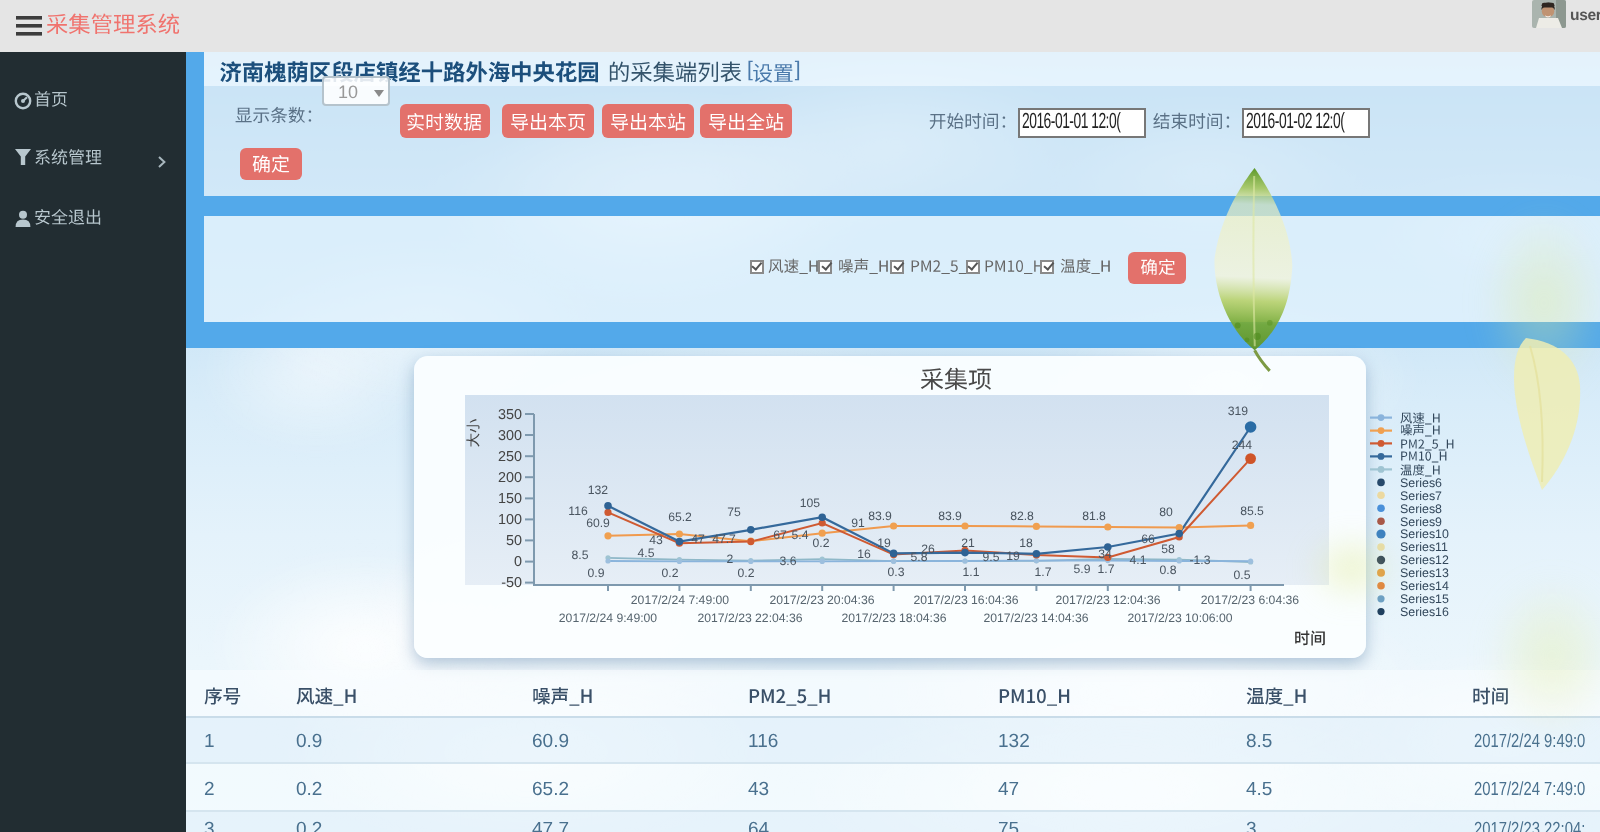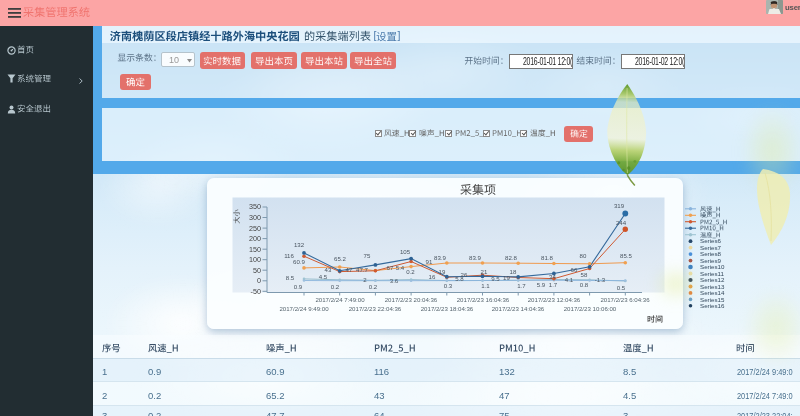--- a/index.html
+++ b/index.html
@@ -1,36 +1,36 @@
 <!DOCTYPE html>
 <html><head><meta charset="utf-8">
 <style>
 *{margin:0;padding:0;box-sizing:border-box}
 html,body{width:800px;height:416px;overflow:hidden;font-family:"Liberation Sans",sans-serif}
 .abs{position:absolute}
 svg{display:block}
 body{position:relative;background:#fff}
 
-#nav{position:absolute;left:0;top:0;width:800px;height:26px;background:#fca5a5;z-index:30}
+#nav{position:absolute;left:0;top:0;width:800px;height:26px;background:#e5e5e5;z-index:30}
 
 #side{position:absolute;left:0;top:26px;width:93px;height:390px;background:#222d32;z-index:25}
 
 #content{position:absolute;left:93px;top:26px;width:707px;height:390px;overflow:hidden;
  background:linear-gradient(180deg,#97c4e5 0%,#a5cfec 6%,#bbdcf3 16%,#c9e4f6 30%,#d8ecf9 45%,#e4f2fb 62%,#ebf6fc 78%,#f0f8fd 100%)}
 .cloud{position:absolute;border-radius:50%;filter:blur(7px)}
 
 #bluebar{position:absolute;left:0;top:0;width:9px;height:148px;background:#53a9ea}
 #titlebar{position:absolute;left:9px;top:0;width:698px;height:17px;background:rgba(238,248,255,.88)}
 #panel1{position:absolute;left:9px;top:17px;width:698px;height:55px;background:rgba(214,235,249,.78)}
 #strip1{position:absolute;left:0;top:72px;width:707px;height:10px;background:#53a9ea}
 #panel2{position:absolute;left:9px;top:82px;width:698px;height:53px;background:rgba(224,241,252,.8)}
 #strip2{position:absolute;left:0;top:135px;width:707px;height:13px;background:#53a9ea}
 
 .btn{position:absolute;background:#e3716b;border-radius:3px;color:#fff;display:flex;align-items:center;justify-content:center}
-.inp{position:absolute;background:#fff;border:1px solid #777;font-size:8px;color:#222;line-height:13px;white-space:nowrap;overflow:hidden;padding-left:13px;letter-spacing:-0.1px}
+.inp{position:absolute;background:#fff;border:1px solid #777;font-size:8px;color:#222;line-height:13px;white-space:nowrap;overflow:hidden;padding-left:1px;letter-spacing:-0.1px}
 .cond{display:inline-block;font-size:11px;transform:scaleX(.63);transform-origin:0 50%;letter-spacing:-0.4px}
 .cond2{display:inline-block;transform:scaleX(.78);transform-origin:0 50%}
 .sel{position:absolute;background:rgba(255,255,255,.88);border:1px solid #b5c3cc;border-radius:2px;color:#999}
 .cb{display:block;width:7px;height:7px;border:1px solid #8a8a8a;background:#fff;position:relative}
 .cb:after{content:"";position:absolute;left:0.5px;top:0.8px;width:4px;height:2.2px;border-left:1.1px solid #555;border-bottom:1.1px solid #555;transform:rotate(-50deg)}
 
 #chart{position:absolute;left:114px;top:152px;width:476px;height:151px;background:rgba(251,254,255,.93);border-radius:7px;box-shadow:0 3px 8px rgba(90,130,170,.45)}
 
 .trow{position:absolute;left:0;width:707px;overflow:hidden}
 .tc{position:absolute;top:calc(50% + 1.5px);transform:translateY(-50%);white-space:nowrap}
@@ -131,21 +131,21 @@
           <path d="M1.3 -8.1C1.8 -7.7 2.5 -7.0 2.9 -6.5L3.4 -7.1C3.1 -7.5 2.4 -8.2 1.8 -8.6ZM0.5 -5.5V-4.8H1.9V-1.0C1.9 -0.5 1.6 -0.2 1.4 -0.0C1.6 0.1 1.8 0.4 1.8 0.6C2.0 0.4 2.3 0.2 4.1 -1.2C4.1 -1.3 3.9 -1.6 3.9 -1.8L2.7 -1.0V-5.5ZM5.2 -8.4V-7.3C5.2 -6.5 4.9 -5.6 3.5 -5.0C3.7 -4.9 4.0 -4.6 4.1 -4.4C5.6 -5.1 5.9 -6.3 5.9 -7.3V-7.7H7.8V-6.0C7.8 -5.2 7.9 -4.9 8.6 -4.9C8.8 -4.9 9.3 -4.9 9.4 -4.9C9.6 -4.9 9.9 -4.9 10.0 -5.0C10.0 -5.2 9.9 -5.5 9.9 -5.7C9.8 -5.6 9.6 -5.6 9.4 -5.6C9.3 -5.6 8.8 -5.6 8.7 -5.6C8.5 -5.6 8.5 -5.7 8.5 -6.0V-8.4ZM8.5 -3.4C8.1 -2.6 7.5 -1.9 6.8 -1.4C6.1 -1.9 5.6 -2.6 5.2 -3.4ZM4.0 -4.2V-3.4H4.6L4.4 -3.4C4.9 -2.4 5.4 -1.6 6.2 -0.9C5.4 -0.4 4.5 -0.1 3.6 0.2C3.7 0.3 3.9 0.6 4.0 0.8C5.0 0.6 5.9 0.2 6.8 -0.4C7.6 0.2 8.5 0.6 9.6 0.9C9.7 0.7 9.9 0.3 10.1 0.2C9.1 -0.0 8.2 -0.4 7.4 -0.9C8.3 -1.7 9.0 -2.7 9.5 -4.0L9.0 -4.2L8.8 -4.2Z M17.3 -7.9H19.1V-6.9H17.3ZM14.9 -7.9H16.6V-6.9H14.9ZM12.5 -7.9H14.2V-6.9H12.5ZM12.5 -4.5V-0.1H11.1V0.5H20.4V-0.1H19.0V-4.5H15.7L15.8 -5.1H20.2V-5.7H16.0L16.1 -6.3H19.9V-8.4H11.7V-6.3H15.3L15.2 -5.7H11.2V-5.1H15.1L15.0 -4.5ZM13.3 -0.1V-0.7H18.2V-0.1ZM13.3 -2.9H18.2V-2.3H13.3ZM13.3 -3.4V-3.9H18.2V-3.4ZM13.3 -1.8H18.2V-1.2H13.3Z" fill="#4a7aab"></path>
         </svg>
       </span>
       <span style="font-size:10.5px;color:#4a7aab;line-height:13px">]</span>
     </div>
     <div class="abs" style="left:24px;top:26px">
       <svg width="45" height="11" viewBox="0 -9.0 45 11.2" style="overflow:visible">
         <path d="M2.2 -5.1H6.8V-4.2H2.2ZM2.2 -6.6H6.8V-5.7H2.2ZM1.5 -7.1V-3.6H7.5V-7.1ZM7.4 -3.0C7.1 -2.4 6.5 -1.6 6.1 -1.1L6.7 -0.9C7.1 -1.4 7.6 -2.1 8.0 -2.7ZM1.1 -2.7C1.5 -2.1 1.9 -1.3 2.1 -0.8L2.7 -1.1C2.5 -1.6 2.0 -2.3 1.6 -2.9ZM5.1 -3.3V-0.4H3.8V-3.3H3.2V-0.4H0.4V0.3H8.6V-0.4H5.8V-3.3Z M11.1 -3.2C10.7 -2.1 10.1 -1.1 9.3 -0.5C9.5 -0.4 9.8 -0.2 9.9 -0.1C10.6 -0.8 11.4 -1.9 11.8 -3.0ZM15.2 -2.9C15.8 -2.0 16.5 -0.8 16.7 -0.1L17.4 -0.4C17.1 -1.2 16.4 -2.3 15.8 -3.1ZM10.3 -6.9V-6.2H16.7V-6.9ZM9.5 -4.7V-4.0H13.1V-0.2C13.1 -0.0 13.1 0.0 12.9 0.0C12.8 0.0 12.2 0.0 11.6 0.0C11.7 0.2 11.8 0.5 11.8 0.7C12.6 0.7 13.1 0.7 13.4 0.6C13.8 0.5 13.9 0.3 13.9 -0.2V-4.0H17.5V-4.7Z M20.7 -1.6C20.3 -1.1 19.5 -0.4 18.9 -0.1C19.0 0.0 19.2 0.2 19.3 0.4C19.9 -0.0 20.8 -0.8 21.2 -1.4ZM23.7 -1.3C24.3 -0.8 25.0 -0.1 25.4 0.4L25.9 0.0C25.5 -0.4 24.8 -1.2 24.1 -1.7ZM24.0 -6.1C23.6 -5.7 23.1 -5.3 22.5 -4.9C22.0 -5.3 21.5 -5.7 21.1 -6.1L21.1 -6.1ZM21.4 -7.6C20.9 -6.8 20.0 -5.8 18.7 -5.2C18.8 -5.1 19.0 -4.8 19.2 -4.7C19.7 -5.0 20.2 -5.3 20.6 -5.7C21.0 -5.3 21.4 -4.9 21.9 -4.6C20.8 -4.1 19.5 -3.8 18.3 -3.6C18.4 -3.4 18.6 -3.2 18.6 -3.0C20.0 -3.2 21.3 -3.6 22.5 -4.2C23.6 -3.6 24.9 -3.2 26.3 -3.1C26.4 -3.2 26.5 -3.5 26.7 -3.7C25.4 -3.8 24.2 -4.1 23.2 -4.6C23.9 -5.1 24.6 -5.7 25.0 -6.5L24.6 -6.8L24.5 -6.7H21.6C21.8 -7.0 22.0 -7.2 22.1 -7.4ZM22.1 -3.5V-2.6H19.3V-2.0H22.1V-0.0C22.1 0.1 22.1 0.1 22.0 0.1C21.9 0.1 21.6 0.1 21.2 0.1C21.3 0.3 21.4 0.5 21.4 0.7C21.9 0.7 22.3 0.7 22.5 0.6C22.8 0.5 22.8 0.3 22.8 -0.0V-2.0H25.7V-2.6H22.8V-3.5Z M31.0 -7.4C30.8 -7.0 30.5 -6.5 30.3 -6.2L30.8 -6.0C31.0 -6.3 31.3 -6.7 31.6 -7.1ZM27.8 -7.1C28.0 -6.8 28.3 -6.3 28.4 -5.9L28.9 -6.2C28.8 -6.5 28.5 -7.0 28.3 -7.3ZM30.7 -2.3C30.5 -1.9 30.2 -1.5 29.9 -1.1C29.5 -1.3 29.2 -1.5 28.8 -1.6C29.0 -1.8 29.1 -2.1 29.2 -2.3ZM28.0 -1.4C28.4 -1.2 28.9 -1.0 29.4 -0.7C28.8 -0.3 28.1 -0.0 27.4 0.1C27.5 0.3 27.6 0.5 27.7 0.6C28.5 0.4 29.3 0.1 29.9 -0.4C30.2 -0.3 30.5 -0.1 30.7 0.1L31.1 -0.4C30.9 -0.5 30.7 -0.7 30.4 -0.9C30.9 -1.4 31.2 -2.0 31.5 -2.8L31.1 -2.9L31.0 -2.9H29.5L29.7 -3.4L29.1 -3.5C29.0 -3.3 28.9 -3.1 28.9 -2.9H27.6V-2.3H28.6C28.4 -2.0 28.2 -1.6 28.0 -1.4ZM29.3 -7.6V-5.9H27.4V-5.3H29.1C28.7 -4.7 28.0 -4.2 27.4 -3.9C27.5 -3.8 27.6 -3.6 27.7 -3.4C28.3 -3.7 28.9 -4.2 29.3 -4.7V-3.6H29.9V-4.9C30.4 -4.5 30.9 -4.1 31.1 -3.9L31.5 -4.4C31.3 -4.6 30.5 -5.1 30.1 -5.3H31.8V-5.9H29.9V-7.6ZM32.7 -7.5C32.4 -5.9 32.0 -4.4 31.3 -3.4C31.5 -3.4 31.7 -3.1 31.8 -3.0C32.1 -3.4 32.3 -3.8 32.5 -4.2C32.7 -3.3 32.9 -2.5 33.2 -1.8C32.7 -0.9 32.0 -0.3 31.1 0.2C31.2 0.3 31.4 0.6 31.4 0.7C32.4 0.3 33.0 -0.4 33.6 -1.2C34.0 -0.4 34.6 0.2 35.3 0.6C35.4 0.5 35.6 0.2 35.7 0.1C35.0 -0.3 34.4 -1.0 33.9 -1.8C34.4 -2.7 34.7 -3.8 34.9 -5.2H35.5V-5.8H33.0C33.1 -6.3 33.2 -6.8 33.3 -7.4ZM34.3 -5.2C34.1 -4.1 33.9 -3.2 33.6 -2.5C33.3 -3.3 33.0 -4.2 32.8 -5.2Z M38.2 -4.4C38.6 -4.4 38.9 -4.6 38.9 -5.0C38.9 -5.5 38.6 -5.7 38.2 -5.7C37.9 -5.7 37.6 -5.5 37.6 -5.0C37.6 -4.6 37.9 -4.4 38.2 -4.4ZM38.2 0.0C38.6 0.0 38.9 -0.2 38.9 -0.6C38.9 -1.1 38.6 -1.3 38.2 -1.3C37.9 -1.3 37.6 -1.1 37.6 -0.6C37.6 -0.2 37.9 0.0 38.2 0.0Z" fill="#5a7186"></path>
       </svg>
     </div>
-    <div class="sel" style="left:68px;top:26px;width:34px;height:15px">
+    <div class="sel" style="left:68px;top:12px;width:34px;height:15px">
       <span style="position:absolute;left:7px;top:2px;font-size:9px">10</span>
       <svg style="position:absolute;right:2.5px;top:5.5px" width="5" height="4" viewBox="0 0 5 4">
         <path d="M0 0 L5 0 L2.5 3.5 Z" fill="#8a8a8a"></path>
       </svg>
     </div>
     <div class="btn" style="left:107px;top:26px;width:44.5px;height:17px">
       <svg width="38" height="12" viewBox="0 -9.5 38 11.9" style="overflow:visible">
         <path d="M5.1 -1.0C6.4 -0.5 7.6 0.1 8.4 0.7L8.8 0.1C8.1 -0.4 6.7 -1.1 5.5 -1.5ZM2.3 -5.3C2.8 -5.0 3.4 -4.5 3.7 -4.2L4.1 -4.7C3.8 -5.0 3.2 -5.5 2.7 -5.7ZM1.3 -3.8C1.9 -3.5 2.5 -3.0 2.8 -2.7L3.2 -3.2C2.9 -3.6 2.3 -4.0 1.8 -4.3ZM0.9 -6.9V-5.0H1.6V-6.2H7.9V-5.0H8.7V-6.9H5.4C5.3 -7.2 5.0 -7.7 4.8 -8.0L4.1 -7.8C4.2 -7.5 4.4 -7.2 4.6 -6.9ZM0.7 -2.4V-1.8H4.1C3.6 -0.9 2.6 -0.3 0.8 0.1C0.9 0.3 1.1 0.5 1.2 0.7C3.3 0.2 4.4 -0.6 4.9 -1.8H8.9V-2.4H5.1C5.4 -3.4 5.5 -4.5 5.5 -5.8H4.8C4.7 -4.4 4.7 -3.3 4.4 -2.4Z M14.0 -4.3C14.5 -3.6 15.2 -2.6 15.5 -2.0L16.1 -2.3C15.8 -2.9 15.1 -3.9 14.6 -4.6ZM12.6 -3.8V-1.7H11.0V-3.8ZM12.6 -4.5H11.0V-6.5H12.6ZM10.3 -7.2V-0.2H11.0V-1.0H13.2V-7.2ZM16.8 -7.9V-6.1H13.7V-5.4H16.8V-0.3C16.8 -0.1 16.7 -0.1 16.5 -0.1C16.3 -0.0 15.6 -0.0 14.8 -0.1C14.9 0.1 15.1 0.5 15.1 0.7C16.1 0.7 16.7 0.7 17.0 0.5C17.3 0.4 17.5 0.2 17.5 -0.3V-5.4H18.6V-6.1H17.5V-7.9Z M23.2 -7.8C23.0 -7.4 22.7 -6.9 22.5 -6.5L23.0 -6.3C23.2 -6.6 23.5 -7.1 23.8 -7.5ZM19.8 -7.5C20.1 -7.1 20.3 -6.6 20.4 -6.3L21.0 -6.5C20.9 -6.9 20.6 -7.4 20.4 -7.7ZM22.9 -2.5C22.7 -2.0 22.4 -1.6 22.0 -1.2C21.7 -1.4 21.3 -1.6 20.9 -1.7C21.1 -1.9 21.2 -2.2 21.3 -2.5ZM20.0 -1.5C20.5 -1.3 21.0 -1.0 21.5 -0.8C20.9 -0.4 20.2 -0.0 19.4 0.1C19.5 0.3 19.7 0.5 19.7 0.7C20.6 0.4 21.4 0.1 22.1 -0.5C22.4 -0.3 22.7 -0.1 22.9 0.1L23.4 -0.4C23.2 -0.6 22.9 -0.7 22.6 -0.9C23.1 -1.4 23.5 -2.1 23.7 -2.9L23.3 -3.1L23.2 -3.1H21.6L21.9 -3.6L21.2 -3.7C21.1 -3.5 21.1 -3.3 21.0 -3.1H19.7V-2.5H20.7C20.5 -2.1 20.2 -1.7 20.0 -1.5ZM21.4 -8.0V-6.2H19.5V-5.6H21.2C20.8 -5.0 20.0 -4.4 19.4 -4.1C19.5 -4.0 19.7 -3.8 19.8 -3.6C20.3 -3.9 21.0 -4.4 21.4 -5.0V-3.8H22.1V-5.1C22.6 -4.8 23.1 -4.4 23.4 -4.1L23.8 -4.6C23.6 -4.8 22.7 -5.3 22.2 -5.6H24.0V-6.2H22.1V-8.0ZM25.0 -7.9C24.7 -6.2 24.3 -4.6 23.6 -3.6C23.7 -3.5 24.0 -3.3 24.1 -3.2C24.4 -3.6 24.6 -4.0 24.8 -4.4C25.0 -3.5 25.2 -2.6 25.6 -1.9C25.1 -1.0 24.3 -0.3 23.3 0.2C23.4 0.4 23.6 0.6 23.7 0.8C24.7 0.3 25.4 -0.4 25.9 -1.2C26.4 -0.4 27.0 0.2 27.7 0.7C27.9 0.5 28.1 0.2 28.2 0.1C27.4 -0.3 26.8 -1.0 26.3 -1.9C26.8 -2.9 27.2 -4.0 27.4 -5.5H28.0V-6.1H25.3C25.4 -6.7 25.5 -7.2 25.6 -7.8ZM26.7 -5.5C26.5 -4.4 26.3 -3.4 26.0 -2.6C25.6 -3.5 25.3 -4.4 25.2 -5.5Z M33.1 -2.3V0.8H33.7V0.4H36.7V0.7H37.3V-2.3H35.5V-3.4H37.6V-4.1H35.5V-5.1H37.3V-7.6H32.3V-4.7C32.3 -3.2 32.2 -1.1 31.2 0.4C31.3 0.4 31.6 0.6 31.8 0.8C32.6 -0.4 32.8 -2.0 32.9 -3.4H34.8V-2.3ZM32.9 -6.9H36.6V-5.7H32.9ZM32.9 -5.1H34.8V-4.1H32.9L32.9 -4.7ZM33.7 -0.2V-1.7H36.7V-0.2ZM30.1 -8.0V-6.1H28.9V-5.4H30.1V-3.3C29.6 -3.2 29.1 -3.0 28.8 -2.9L29.0 -2.2L30.1 -2.6V-0.1C30.1 0.0 30.0 0.0 29.9 0.0C29.8 0.0 29.4 0.0 29.0 0.0C29.1 0.2 29.2 0.5 29.2 0.7C29.8 0.7 30.2 0.7 30.4 0.6C30.7 0.5 30.8 0.3 30.8 -0.1V-2.8L31.8 -3.2L31.7 -3.8L30.8 -3.5V-5.4H31.8V-6.1H30.8V-8.0Z" fill="#ffffff"></path>
       </svg>
     </div>

